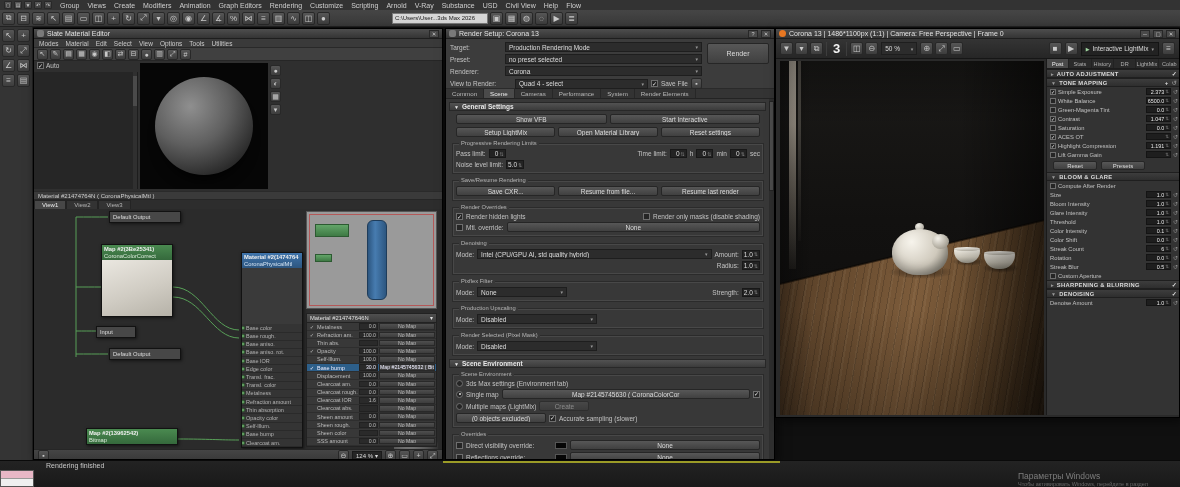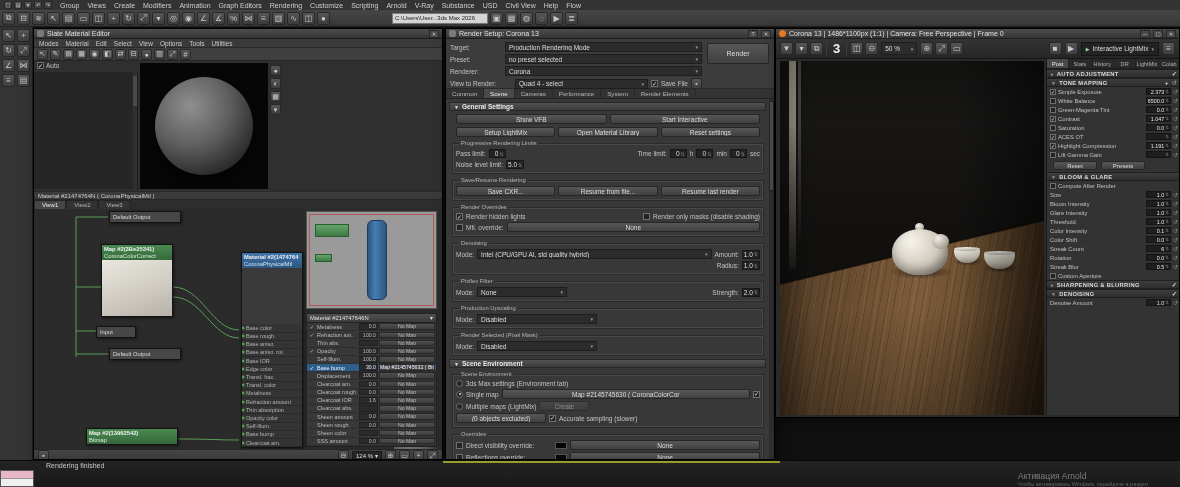--- a/index.html
+++ b/index.html
@@ -1078,17 +1078,17 @@
   </div>
 
   <div class="bottombar"></div>
   <div class="yellowline"></div>
   <div class="status-text">Rendering finished</div>
   <div class="mini-listener">
     <div class="pink"></div>
     <div class="white"></div>
   </div>
   <div class="watermark">
-    <div class="l1">Активация Arnold</div>
+    <div class="l1">Параметры Windows</div>
     <div class="l2">Чтобы активировать Windows, перейдите в раздел "Параметры".</div>
   </div>
 
 </div>
 
 </body></html>

